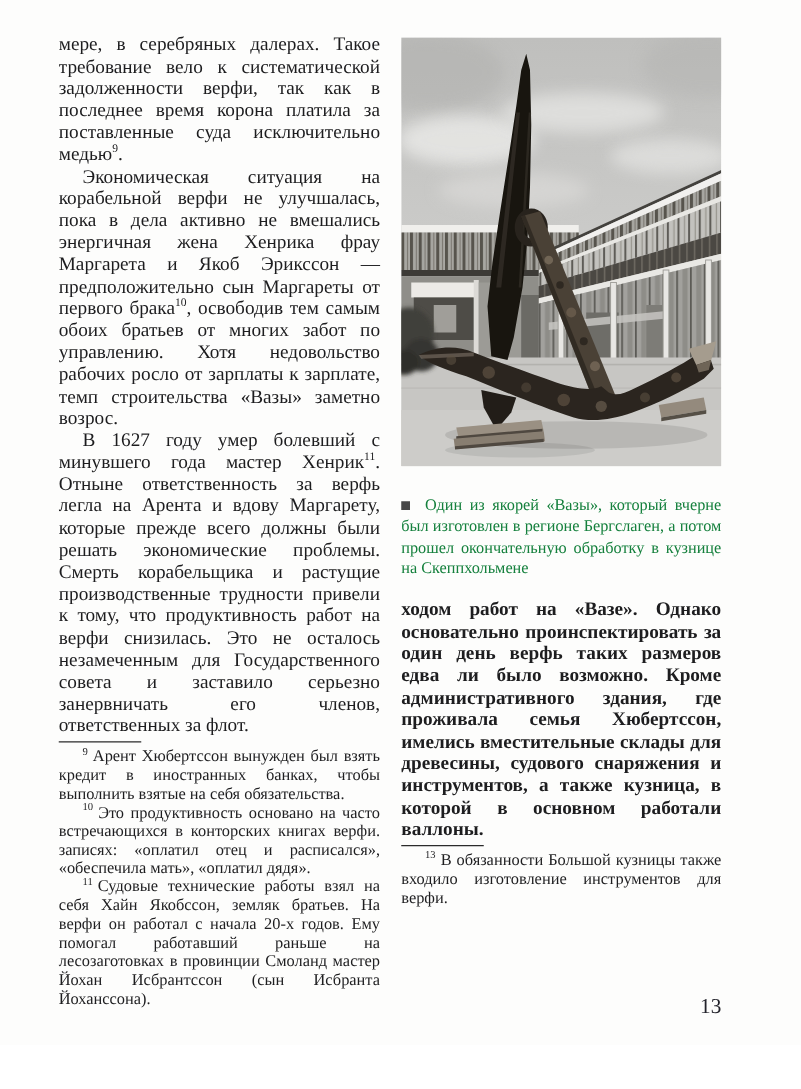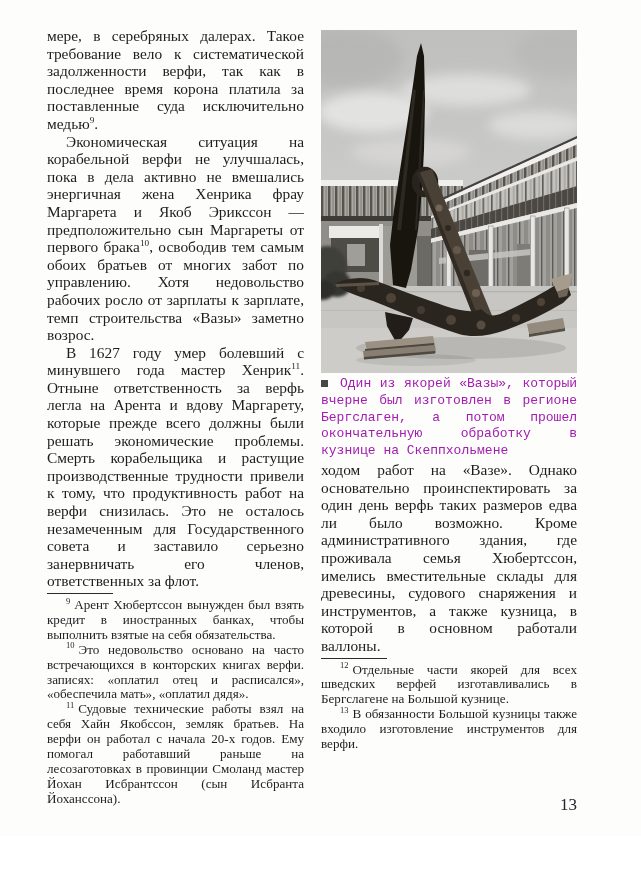--- a/index.html
+++ b/index.html
@@ -20,47 +20,47 @@
   .fnblock { margin-top:3px; }
   .fnrule  { width:66px; border:0; border-top:1.3px solid #2b2b2b; margin:3px 0 4px 0; }
   p.fn {
     margin:0; font-size:13.1px; line-height:14.9px; text-align:justify;
     text-indent:19px; color:#1e1e20;
   }
   p.fn sup { margin-right:4px; font-size:8.5px; }
 
   .photo { display:block; width:256px; height:343px; }
   .caption {
-    margin:3px 0 0 0; font-family:Liberation Mono, monospace;
-    font-size:13px; line-height:16.8px; color:#a21caf; text-align:justify;
+    margin:23px 0 0 0; font-family:Liberation Serif, serif;
+    font-size:13px; line-height:16.8px; color:#15803d; text-align:justify;
   }
   .caption .sq {
     display:inline-block; width:7px; height:7px; background:#474747;
     margin-right:12px;
   }
-  .rc-body { margin-top:1px; }
+  .rc-body { margin-top:16px;font-weight:bold; }
   .pagenum {
     position:absolute; left:321px; top:795px; width:256px;
     text-align:right; font-size:17px; color:#23232b;
   }
 </style>
 </head>
 <body>
 
 <div class="page">
 
   <div class="col-left">
     <p class="body noindent">мере, в серебряных далерах. Такое требование вело к систематической задолженности верфи, так как в последнее время корона платила за поставленные суда исключительно медью<sup>9</sup>.</p>
     <p class="body">Экономическая ситуация на корабельной верфи не улучшалась, пока в дела активно не вмешались энергичная жена Хенрика фрау Маргарета и Якоб Эрикссон — предположительно сын Маргареты от первого брака<sup>10</sup>, освободив тем самым обоих братьев от многих забот по управлению. Хотя недовольство рабочих росло от зарплаты к зарплате, темп строительства «Вазы» заметно возрос.</p>
     <p class="body">В 1627 году умер болевший с минувшего года мастер Хенрик<sup>11</sup>. Отныне ответственность за верфь легла на Арента и вдову Маргарету, которые прежде всего должны были решать экономические проблемы. Смерть корабельщика и растущие производственные трудности привели к тому, что продуктивность работ на верфи снизилась. Это не осталось незамеченным для Государственного совета и заставило серьезно занервничать его членов, ответственных за флот.</p>
 
     <div class="fnblock">
       <hr class="fnrule">
       <p class="fn"><sup>9</sup><span>Арент Хюбертссон вынужден был взять кредит в иностранных банках, чтобы выполнить взятые на себя обязательства.</span></p>
-      <p class="fn"><sup>10</sup><span>Это недовольство основано на часто встречающихся в конторских книгах верфи. записях: «оплатил отец и расписался», «обеспечила мать», «оплатил дядя».</span></p>
+      <p class="fn"><sup>10</sup><span>Это продуктивность основано на часто встречающихся в конторских книгах верфи. записях: «оплатил отец и расписался», «обеспечила мать», «оплатил дядя».</span></p>
       <p class="fn"><sup>11</sup><span>Судовые технические работы взял на себя Хайн Якобссон, земляк братьев. На верфи он работал с начала 20-х годов. Ему помогал работавший раньше на лесозаготовках в провинции Смоланд мастер Йохан Исбрантссон (сын Исбранта Йоханссона).</span></p>
     </div>
   </div>
 
   <div class="col-right">
 
     <svg class="photo" viewBox="0 0 256 343" xmlns="http://www.w3.org/2000/svg">
       <defs>
         <linearGradient id="skyG" x1="0" y1="0" x2="0" y2="1">
           <stop offset="0" stop-color="#bfbfbd"></stop>
@@ -195,20 +195,19 @@
     </svg>
 
     <p class="caption"><span class="sq"></span><span>Один из якорей «Вазы», который вчерне был изготовлен в регионе Бергслаген, а потом прошел окончательную обработку в кузнице на Скеппхольмене</span></p>
 
     <div class="rc-body">
       <p class="body noindent">ходом работ на «Вазе». Однако основательно проинспектировать за один день верфь таких размеров едва ли было возможно. Кроме административного здания, где проживала семья Хюбертссон, имелись вместительные склады для древесины, судового снаряжения и инструментов, а также кузница, в которой в основном работали валлоны.</p>
     </div>
 
     <div class="fnblock">
       <hr class="fnrule">
-      <p class="fn"><sup>12</sup><span>Отдельные части якорей для всех шведских верфей изготавливались в Бергслагене на Большой кузнице.</span></p>
       <p class="fn"><sup>13</sup><span>В обязанности Большой кузницы также входило изготовление инструментов для верфи.</span></p>
     </div>
   </div>
 
   <div class="pagenum">13</div>
 
 </div>
 
 </body></html>

